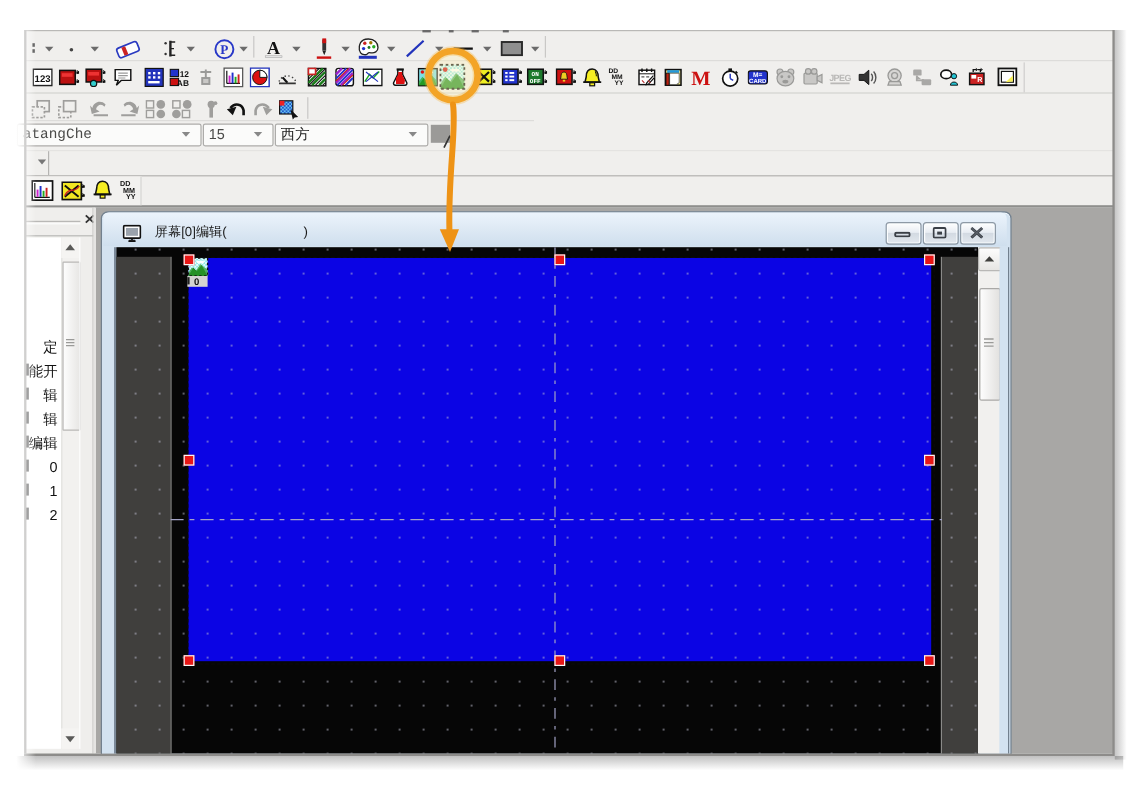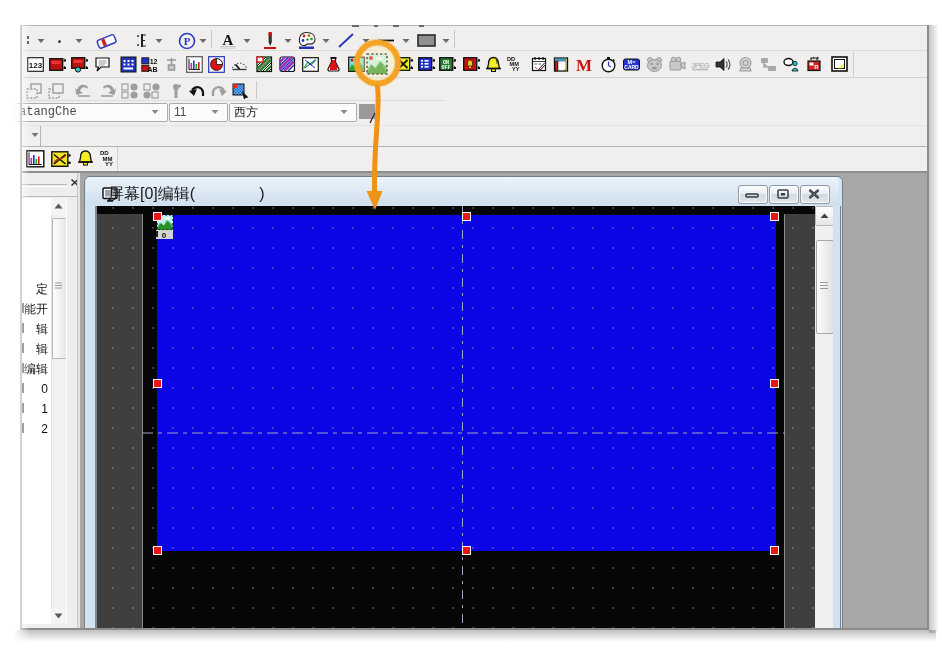--- a/index.html
+++ b/index.html
@@ -424,21 +424,21 @@
 <path d="M10 8 L16.5 14.5 L13.5 15 L12 16.5 Z" fill="#111"></path>
 <rect x="1" y="1" width="4" height="4" fill="#ee2222"></rect>
   </svg>
 <div class="a" style="left:256px;top:81px;width:1px;height:18px;background:#c9c8c6;"></div>
 <div class="a" style="left:14px;top:103px;width:152px;height:17px;background:#fbfbfa;border:1px solid #adacaa;border-radius:2px;"></div>
 <div class="a" style="left:19px;top:104px;width:134px;height:15px;font-family:'Liberation Mono';font-size:12px;color:#4a4a48;line-height:16px;overflow:hidden">atangChe</div>
 <svg class="a" style="left:151px;top:108.5px;" width="8" height="6" viewBox="0 0 8 6">
     <path d="M0.5 1 L7.5 1 L4 5 Z" fill="#888"></path>
   </svg>
 <div class="a" style="left:169px;top:103px;width:57px;height:17px;background:#fbfbfa;border:1px solid #adacaa;border-radius:2px;"></div>
-<div class="a" style="left:174px;top:104px;width:39px;height:15px;font-family:'Liberation Sans';font-size:12px;color:#4a4a48;line-height:16px;overflow:hidden">11</div>
+<div class="a" style="left:174px;top:104px;width:39px;height:15px;font-family:'Liberation Sans';font-size:12px;color:#4a4a48;line-height:16px;overflow:hidden">15</div>
 <svg class="a" style="left:211px;top:108.5px;" width="8" height="6" viewBox="0 0 8 6">
     <path d="M0.5 1 L7.5 1 L4 5 Z" fill="#888"></path>
   </svg>
 <div class="a" style="left:229px;top:103px;width:126px;height:17px;background:#fbfbfa;border:1px solid #adacaa;border-radius:2px;"></div>
 <div class="a" style="left:234px;top:104px;width:108px;height:15px;font-family:'Liberation Sans';font-size:12px;color:#222;line-height:16px;overflow:hidden">西方</div>
 <svg class="a" style="left:340px;top:108.5px;" width="8" height="6" viewBox="0 0 8 6">
     <path d="M0.5 1 L7.5 1 L4 5 Z" fill="#888"></path>
   </svg>
 <div class="a" style="left:359px;top:104px;width:16px;height:15px;background:#9b9a98;"></div>
 <svg class="a" style="left:368px;top:112px;" width="10" height="13" viewBox="0 0 10 13">
@@ -520,21 +520,21 @@
 <div class="a" style="left:21px;top:423px;width:3px;height:10px;background:#222;opacity:0.75;"></div>
 <div class="a" style="left:84px;top:176px;width:757px;height:452px;background:#d3e2f0;border:1px solid #72808e;border-radius:6px 6px 0 0;box-shadow:inset 0 1px 0 #f4f9fd;"></div>
 <div class="a" style="left:86px;top:177px;width:753px;height:28px;background:linear-gradient(180deg,#eaf3fb,#dcea f6 40%,#cfe0ef);border-radius:5px 5px 0 0;"></div>
 <div class="a" style="left:86px;top:177px;width:753px;height:28px;background:linear-gradient(180deg,#ecf4fc 0%,#dfeaf5 45%,#cfdfee 100%);border-radius:5px 5px 0 0;"></div>
 <svg class="a" style="left:102px;top:187px;" width="16" height="15" viewBox="0 0 16 15">
     <rect x="1" y="1" width="14" height="10.5" rx="1" fill="#fdfdfd" stroke="#111" stroke-width="1.4"></rect>
 <rect x="3" y="3" width="10" height="6.5" fill="#9aa2ac"></rect>
 <path d="M8 11.5 L8 13 M5 14 H11" stroke="#111" stroke-width="1.4"></path>
 <path d="M5.5 13.2 L10.5 13.2" stroke="#111" stroke-width="1"></path>
   </svg>
-<div class="a" style="left:108px;top:186px;width:240px;height:16px;font-family:'Liberation Sans',sans-serif;font-size:16px;color:#1a1a1a;line-height:16px;">屏幕[0]编辑(<span style="display:inline-block;width:64px"></span>)</div>
+<div class="a" style="left:129px;top:186px;width:240px;height:16px;font-family:'Liberation Sans',sans-serif;font-size:11px;color:#1a1a1a;line-height:16px;">屏幕[0]编辑(<span style="display:inline-block;width:64px"></span>)</div>
 <div class="a" style="left:738px;top:185px;width:28px;height:17px;background:linear-gradient(180deg,#fefefe,#e8edf3 45%,#d3dae2 50%,#e2e8ee);border:1px solid #8e9aa6;border-radius:3px;box-shadow:inset 0 0 0 1px #fbfdfe;"></div>
 <svg class="a" style="left:745px;top:193px" width="14" height="5" viewBox="0 0 14 5">
     <rect x="1" y="1" width="12" height="3" rx="1" fill="none" stroke="#3a3f46" stroke-width="1.6"></rect>
   </svg>
 <div class="a" style="left:769px;top:185px;width:28px;height:17px;background:linear-gradient(180deg,#fefefe,#e8edf3 45%,#d3dae2 50%,#e2e8ee);border:1px solid #8e9aa6;border-radius:3px;box-shadow:inset 0 0 0 1px #fbfdfe;"></div>
 <svg class="a" style="left:777px;top:189px" width="12" height="10" viewBox="0 0 12 10">
     <rect x="1" y="1" width="10" height="8" rx="1" fill="none" stroke="#3a3f46" stroke-width="1.5"></rect>
     <rect x="4" y="4" width="4" height="2.5" fill="#3a3f46"></rect>
   </svg>
 <div class="a" style="left:800px;top:185px;width:28px;height:17px;background:linear-gradient(180deg,#fefefe,#e8edf3 45%,#d3dae2 50%,#e2e8ee);border:1px solid #8e9aa6;border-radius:3px;box-shadow:inset 0 0 0 1px #fbfdfe;"></div>

